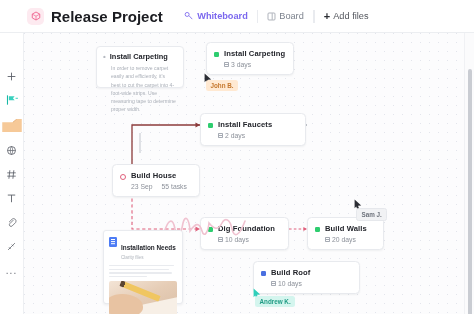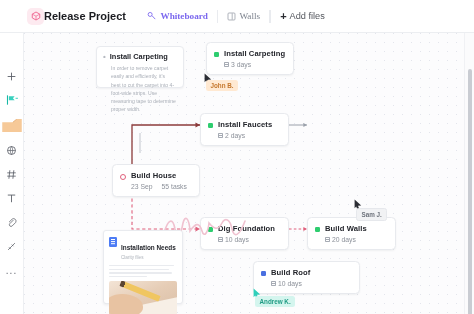--- a/index.html
+++ b/index.html
@@ -19,27 +19,27 @@
     padding-left: 27px;
     gap: 0px;
   }
   #project-badge {
     width: 17px; height: 17px; border-radius: 5px;
     background: #fdeaf0;
     display: flex; align-items: center; justify-content: center;
     flex: 0 0 auto;
   }
   #project-title {
-    font-size: 11px; font-weight: bold; color: #1b1c21;
-    white-space: nowrap;
+    font-size: 15px; font-weight: bold; color: #1b1c21;
+    margin-left: 7px; white-space: nowrap;
   }
   .view-tab {
     display: flex; align-items: center; gap: 3.5px;
     font-size: 9.2px; white-space: nowrap;
-    padding: 0 9px; height: 20px; font-family: Liberation Serif, serif;
+    padding: 0 9px; height: 20px;
   }
   .view-tab.active { color: #7b68ee; font-weight: bold; }
   .view-tab.inactive { color: #7c828d; }
   .tab-sep { width: 1px; height: 13px; background: #e9ebef; }
   #add-view {
     display: flex; align-items: center; gap: 3px;
     font-size: 9.2px; color: #53565d; padding-left: 9px;
   }
   #add-view .plus { font-size: 11px; font-weight: bold; color: #2b2d33; }
 
@@ -230,21 +230,21 @@
     <span>Whiteboard</span>
   </div>
 
   <div class="tab-sep"></div>
 
   <div class="view-tab inactive">
     <svg width="9" height="9" viewBox="0 0 16 16">
       <rect x="1.8" y="1.8" width="12.4" height="12.4" rx="1.6" fill="none" stroke="#9aa0aa" stroke-width="1.4"></rect>
       <path d="M9.2 2.4v11.2" stroke="#9aa0aa" stroke-width="1.4"></path>
     </svg>
-    <span>Walls</span>
+    <span>Board</span>
   </div>
 
   <div class="tab-sep"></div>
 
 
   <div class="tab-sep"></div>
 
   <div id="add-view">
     <span class="plus">+</span>
     <span>Add files</span>
@@ -344,21 +344,21 @@
         <i class="cal"></i>
         <span>3 days</span>
       </span>
     </span>
   </div>
   <svg class="cursor" style="left:180px; top:40px;" viewBox="0 0 8 11">
     <path d="M0.6 0.6 7.2 6.4 4 6.8 5.4 10.2 3.6 10.9 2.2 7.4 0.6 9.2z" fill="#2b2d33"></path>
   </svg>
   <div class="user-chip orange" style="left:182px; top:47px;">John B.</div>
 
-  <div class="card" style="left:176px; top:80px; width:89px;">
+  <div class="card" style="left:176px; top:80px; width:106px;">
     <span class="status-dot"></span>
     <span class="body">
       <span class="title">Install Faucets</span>
       <span class="meta">
         <i class="cal"></i>
         <span>2 days</span>
       </span>
     </span>
   </div>
 
@@ -379,21 +379,21 @@
     <span class="status-dot"></span>
     <span class="body">
       <span class="title">Dig Foundation</span>
       <span class="meta">
         <i class="cal"></i>
         <span>10 days</span>
       </span>
     </span>
   </div>
 
-  <div class="card" style="left:283px; top:184px; width:89px;">
+  <div class="card" style="left:283px; top:184px; width:77px;">
     <span class="status-dot"></span>
     <span class="body">
       <span class="title">Build Walls</span>
       <span class="meta">
         <i class="cal"></i>
         <span>20 days</span>
       </span>
     </span>
   </div>
 

